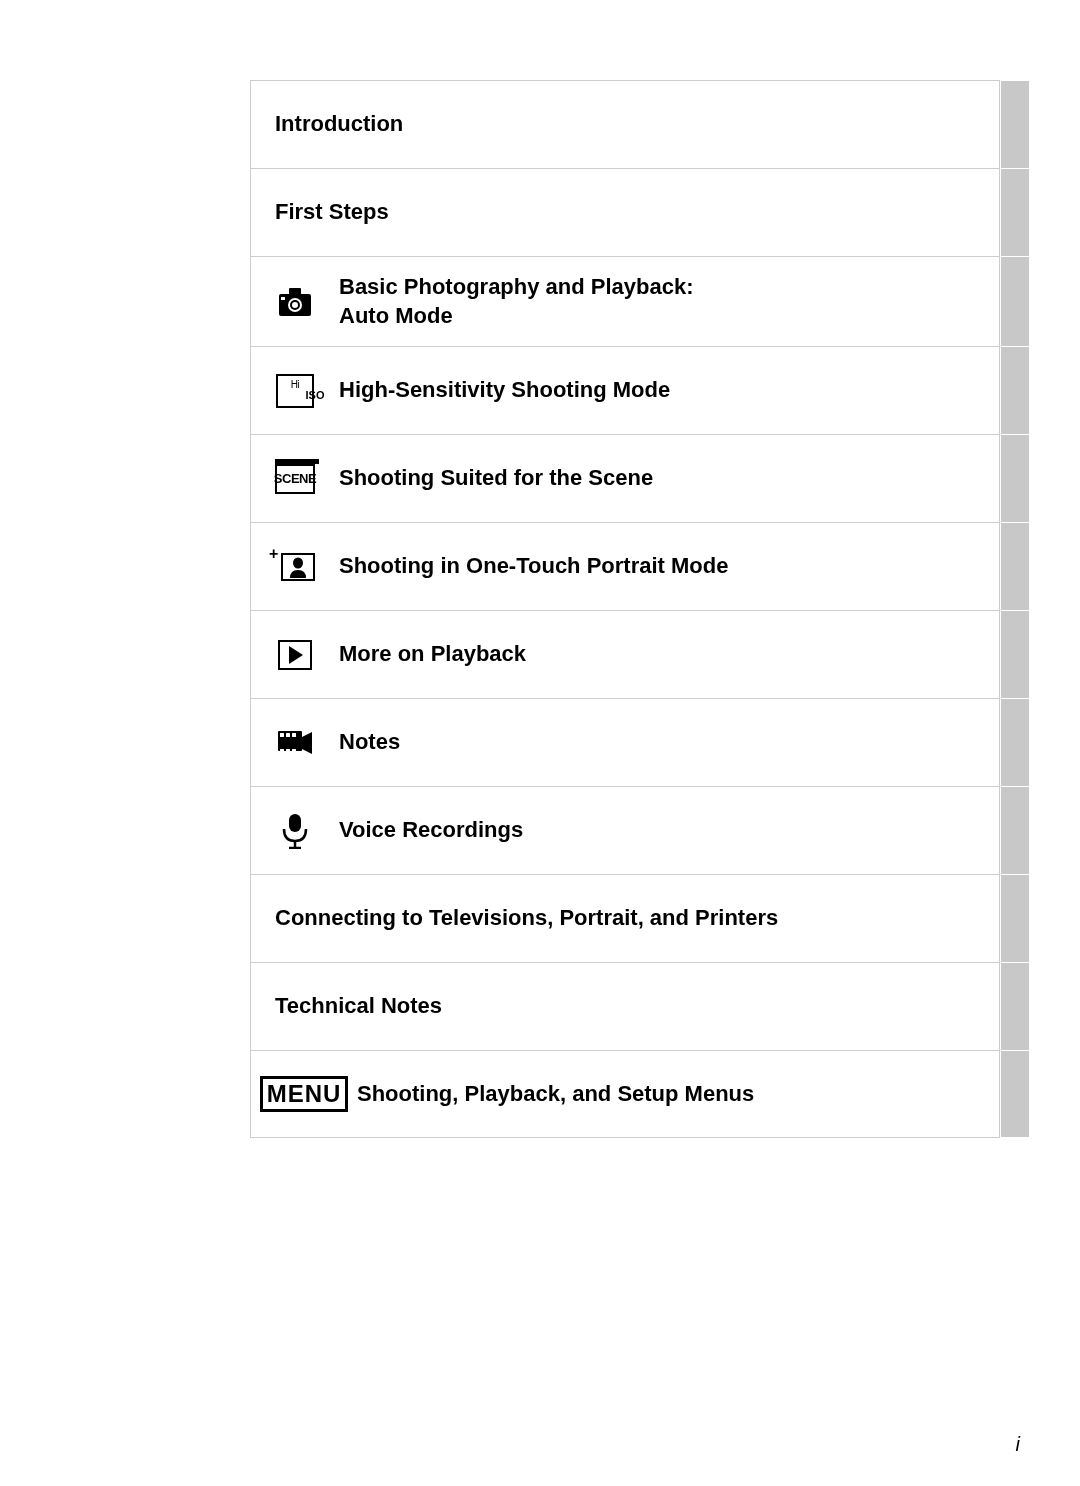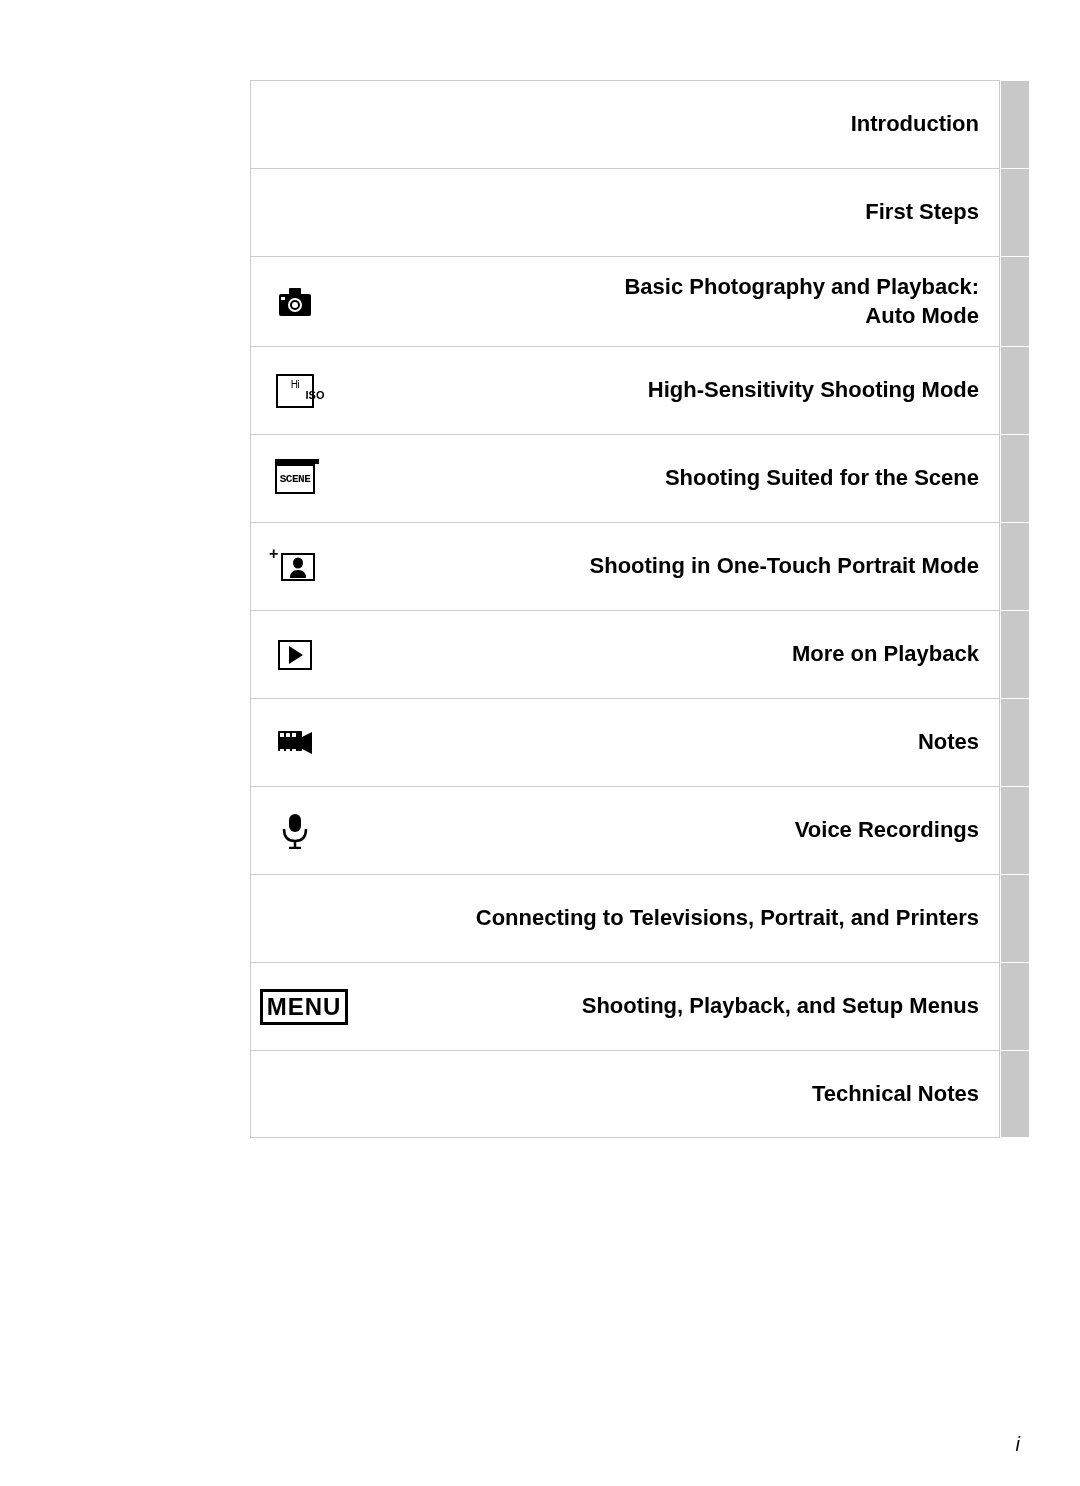--- a/index.html
+++ b/index.html
@@ -14,21 +14,20 @@
       width: 1080px;
       min-height: 1486px;
       position: relative;
     }
 
     .page-container {
       width: 1080px;
       min-height: 1486px;
       background: #ffffff;
       padding: 80px 0 80px 0;
-      text-align: right;
     }
 
     .toc-wrapper {
       margin: 0 auto;
       width: 750px;
       margin-left: 250px;
     }
 
     .toc-item {
       display: flex;
@@ -175,21 +174,21 @@
         </div>
       </div>
       <div class="toc-label">High-Sensitivity Shooting Mode</div>
     </div>
 
     <div class="toc-item">
       <div class="toc-icon">
         <div style="position:relative; display:inline-block;">
           <div style="border: 2.5px solid #000; width:40px; height:30px; display:flex; align-items:center; justify-content:center; font-size:10px; font-weight:bold; letter-spacing:-0.5px; overflow:visible; position:relative;">
             <div style="position:absolute; top:-7px; left:-2px; width:44px; height:5px; background:#000;"></div>
-            <span style="font-size:11px; font-weight:bold; letter-spacing:-0.5px;font-family:Liberation Mono, monospace;">SCENE</span>
+            <span style="font-size:13px; font-weight:bold; letter-spacing:-0.5px;">SCENE</span>
           </div>
         </div>
       </div>
       <div class="toc-label">Shooting Suited for the Scene</div>
     </div>
 
     <div class="toc-item">
       <div class="toc-icon">
         <div style="position:relative; display:inline-flex; align-items:center;">
           <span style="font-size:16px; font-weight:bold; position:absolute; top:-8px; left:-6px;">+</span>
@@ -241,26 +240,26 @@
         </svg>
       </div>
       <div class="toc-label">Voice Recordings</div>
     </div>
 
     <div class="toc-item">
       <div class="toc-label toc-label-no-icon">Connecting to Televisions, Portrait, and Printers</div>
     </div>
 
     <div class="toc-item">
+      <div class="toc-label toc-label-no-icon">Technical Notes</div>
+    </div>
+
+    <div class="toc-item">
       <div class="toc-icon" style="min-width:90px; padding-left:16px;">
         <div class="icon-menu-text">MENU</div>
       </div>
       <div class="toc-label">Shooting, Playback, and Setup Menus</div>
     </div>
 
-    <div class="toc-item">
-      <div class="toc-label toc-label-no-icon">Technical Notes</div>
-    </div>
-
   </div>
 
   <div class="page-number">i</div>
 </div>
 
 </body></html>

